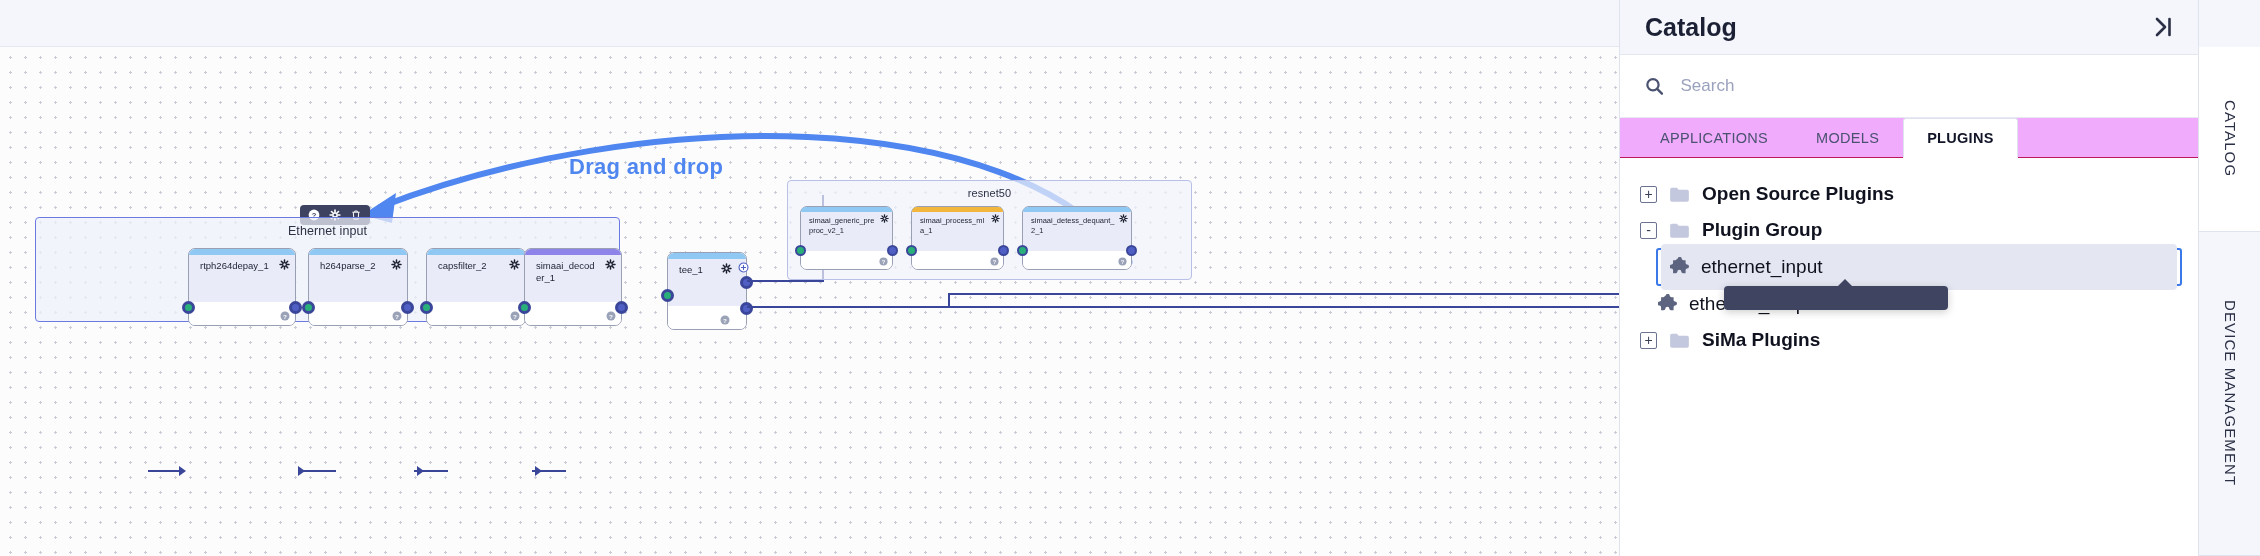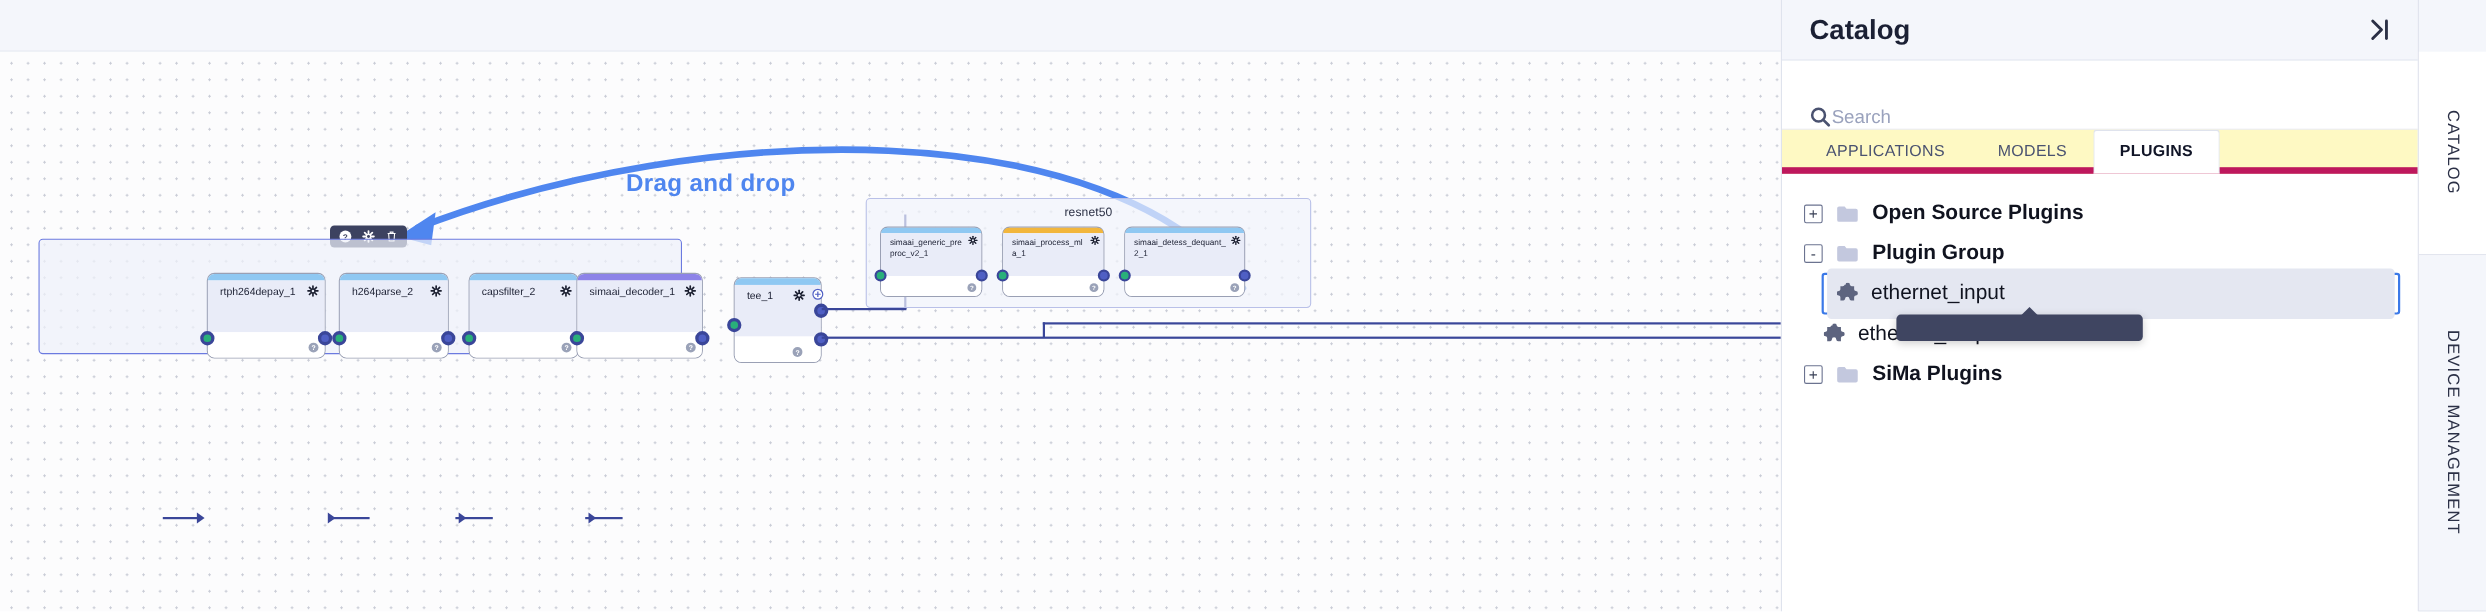--- a/index.html
+++ b/index.html
@@ -137,34 +137,35 @@
   .panel-header {
     height: 55px; background: #f4f6fb;
     border-bottom: 1px solid #e3e7f0;
     display: flex; align-items: center; justify-content: space-between;
     padding: 0 22px 0 25px;
   }
   .panel-title { font-size: 25px; font-weight: bold; color: #1b2034; }
   .collapse-btn { cursor: pointer; color: #3c4260; display:flex; }
 
   .search-row {
-    height: 63px; display: flex; align-items: flex-end;
+    height: 63px; display: flex; align-items: center;
     padding: 0 24px; border-bottom: 1px solid #e6e9f1;
+    gap: 16px;
   }
   .search-input {
     border: none; outline: none; background: transparent;
     font-size: 17px; color: #5c6480; width: 100%;
     font-family: "Liberation Sans", sans-serif;
   }
   .search-input::placeholder { color: #9aa2bd; }
 
   .tabs {
     display: flex; height: 40px; align-items: flex-start;
-    border-bottom: 6px solid #be185d;
-    background: #fef9c3;
+    border-bottom: 1px solid #be185d;
+    background: #f0abfc;
     padding-left: 16px;
   }
   .tab {
     height: 40px; display: flex; align-items: center;
     padding: 0 23px; font-size: 14.5px; color: #4a5270;
     letter-spacing: .3px; cursor: pointer;
     border: 1px solid transparent;
   }
   .tab.active {
     background: #ffffff; color: #111527; font-weight: bold;
@@ -276,20 +277,21 @@
       <svg viewBox="0 0 16 16">
         <g fill="none" stroke="#ffffff" stroke-width="1.3">
           <path d="M3.2 4.3 h9.6"></path>
           <path d="M6.3 4.3 v-1.6 h3.4 v1.6"></path>
           <path d="M4.4 4.3 l0.7 9.2 h5.8 l0.7 -9.2"></path>
         </g>
       </svg>
     </div>
 
     <div class="group-box" style="left:35px; top:170px; width:585px; height:105px;">
+      <div class="group-title">Ethernet input</div>
 
       <div class="edge" style="left:112px; top:252px; width:34px;"></div>
       <div class="arrowhead" style="left:143px; top:248px;"></div>
 
       <div class="node" style="left:152px; top:30px; width:108px;">
         <div class="node-top"></div>
         <div class="node-body">
           <div class="node-label tiny">rtph264depay_1</div>
           <svg class="gear tiny" viewBox="0 0 16 16">
             <g fill="#1b1f30">
@@ -361,21 +363,21 @@
             <circle cx="8" cy="8" r="7.2" fill="#9aa2b8"></circle>
             <text x="8" y="12" font-size="10" font-family="Liberation Sans, sans-serif" font-weight="bold" text-anchor="middle" fill="#ffffff">?</text>
           </svg>
         </div>
         <div class="port in" style="left:-7px; top:52px;"></div>
         <div class="port out" style="right:-7px; top:52px;"></div>
       </div>
       <div class="edge" style="left:496px; top:252px; width:34px;"></div>
       <div class="arrowhead" style="left:499px; top:248px;"></div>
 
-      <div class="node" style="left:488px; top:30px; width:115px;">
+      <div class="node" style="left:488px; top:30px; width:98px;">
         <div class="node-top purple"></div>
         <div class="node-body">
           <div class="node-label tiny">simaai_decoder_1</div>
           <svg class="gear tiny" viewBox="0 0 16 16">
             <g fill="#1b1f30">
                 <circle cx="8" cy="8" r="3.4"></circle>
               <rect x="6.9" y="0.4" width="2.2" height="15.2" rx="1"></rect>
               <rect x="0.4" y="6.9" width="15.2" height="2.2" rx="1"></rect>
               <rect x="6.9" y="0.4" width="2.2" height="15.2" rx="1" transform="rotate(45 8 8)"></rect>
               <rect x="6.9" y="0.4" width="2.2" height="15.2" rx="1" transform="rotate(-45 8 8)"></rect>

